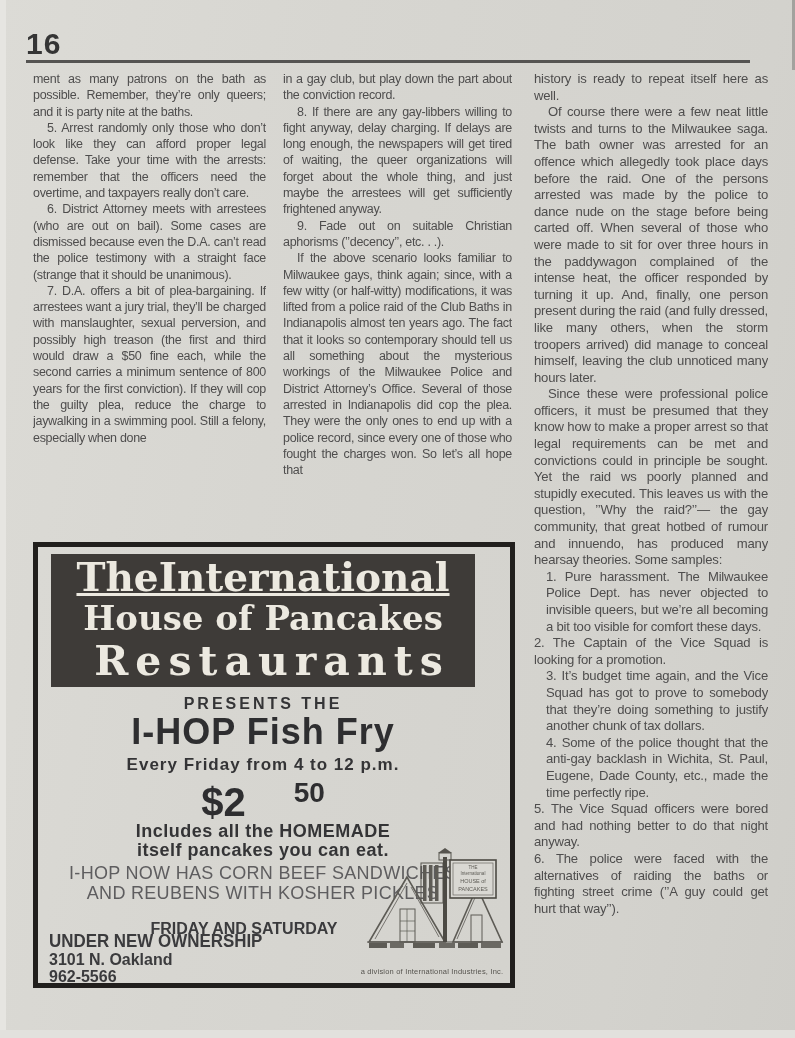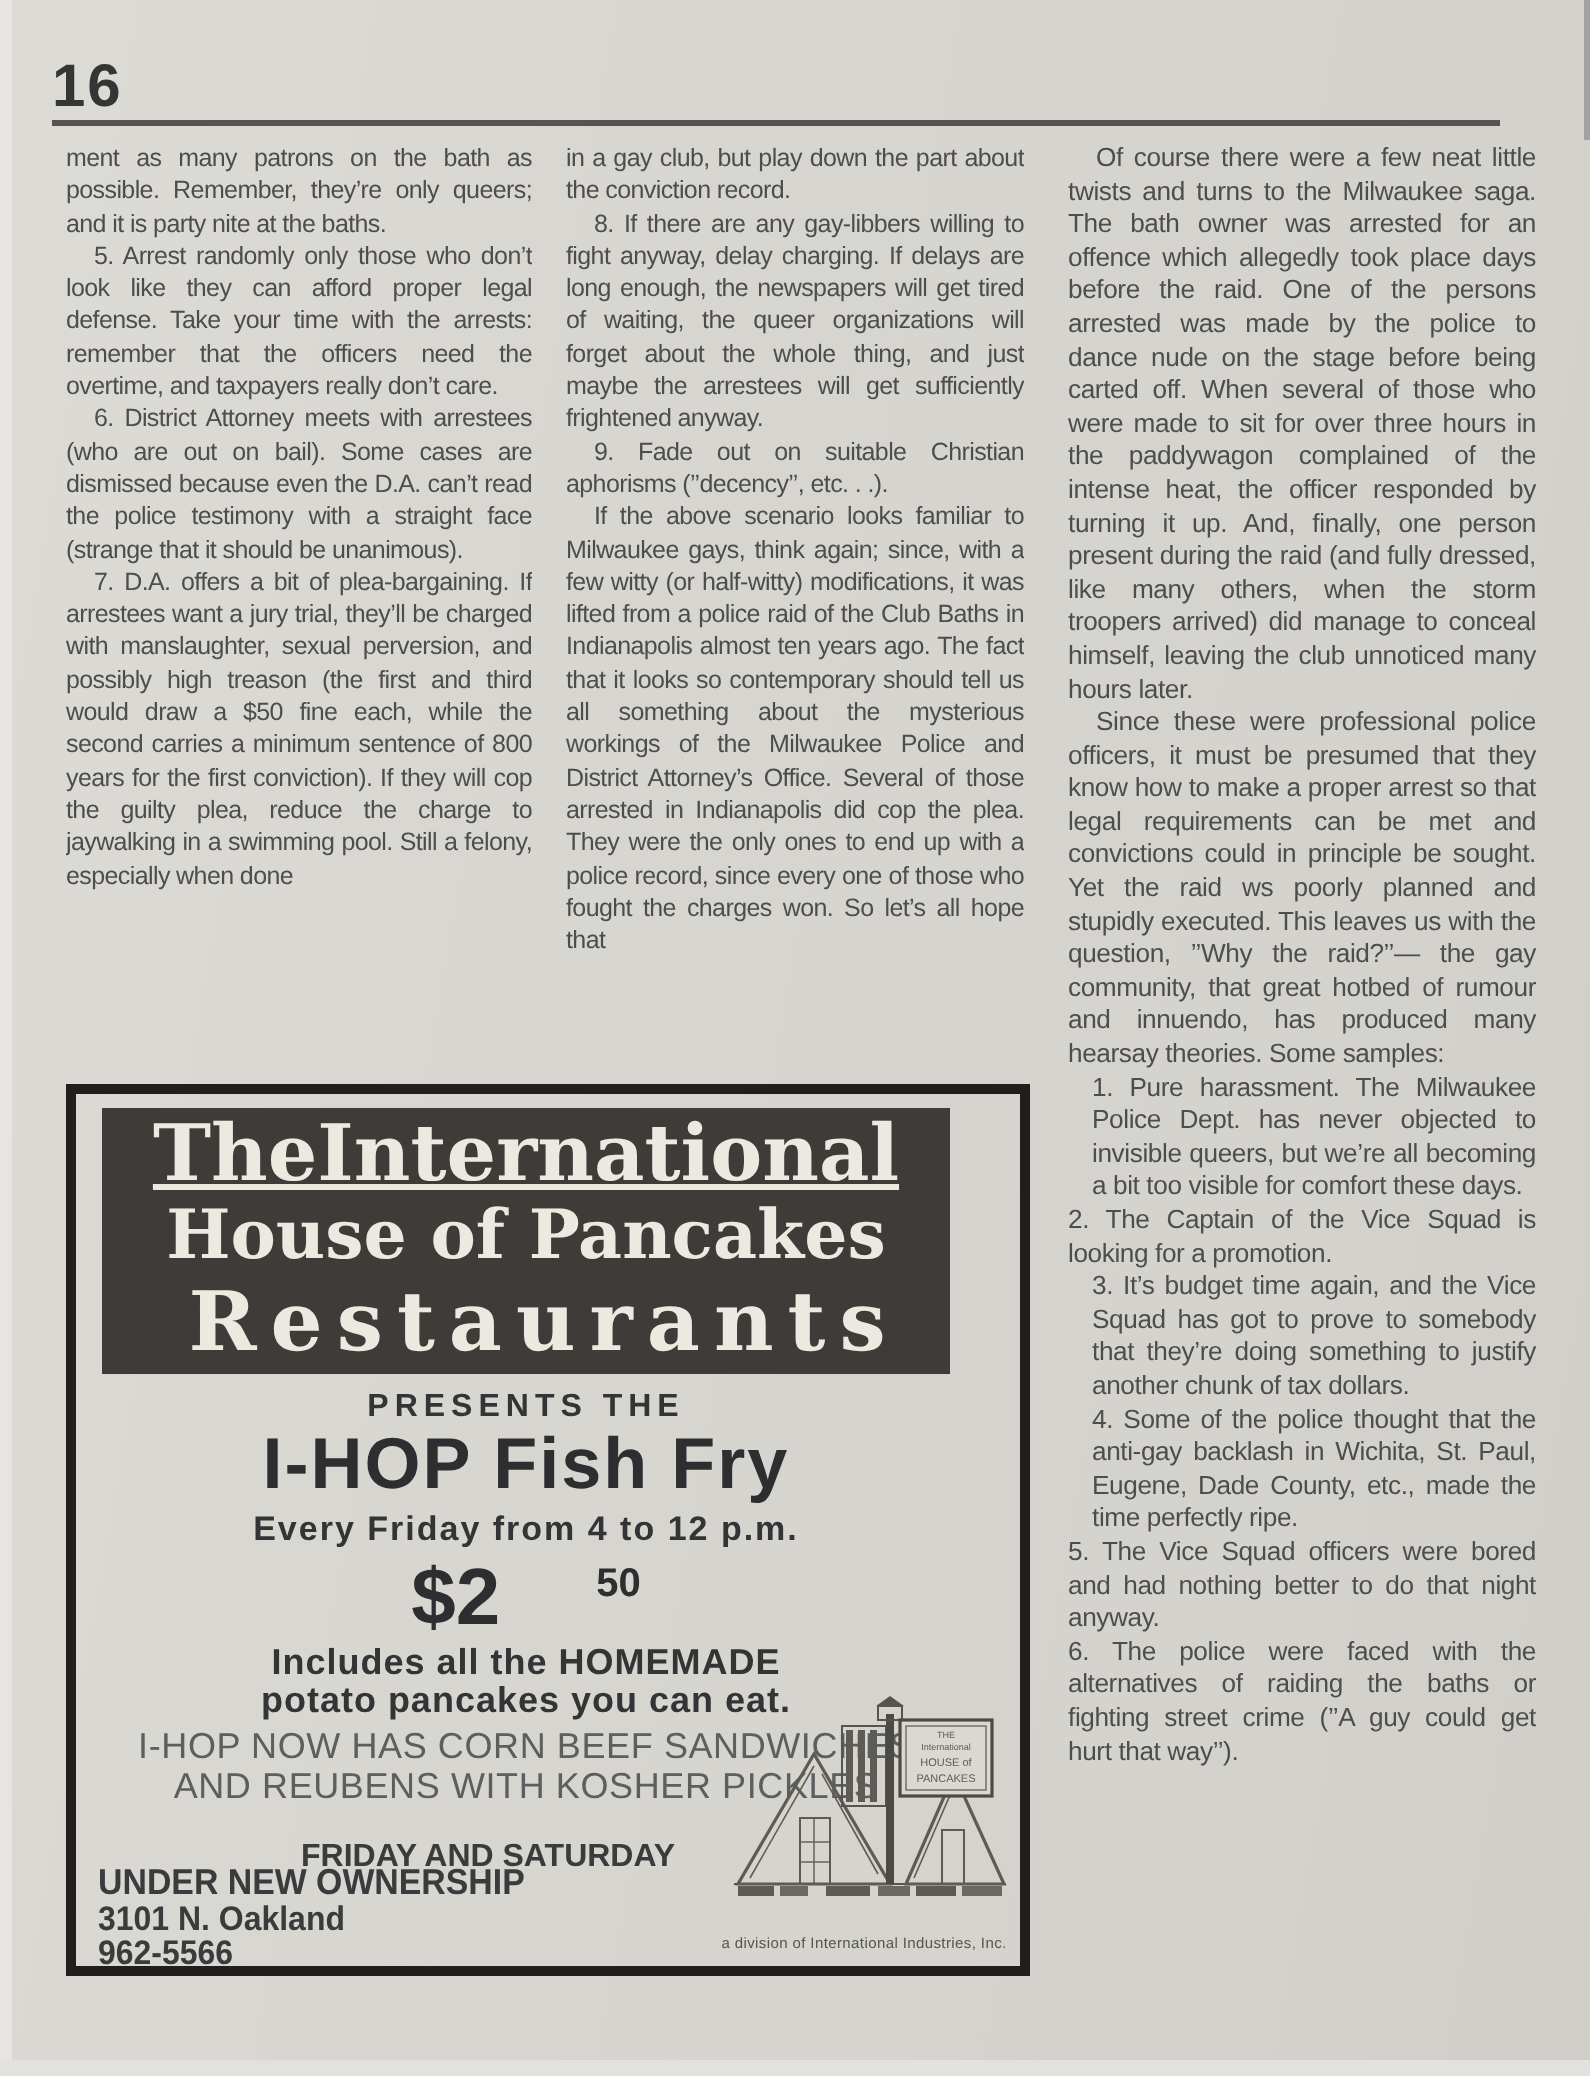--- a/index.html
+++ b/index.html
@@ -38,21 +38,21 @@
     font-family:"DejaVu Serif",serif;font-weight:bold;overflow:hidden;
   }
   .logo-l1{font-size:39px;line-height:44px;margin-top:1px;letter-spacing:0px;text-decoration:underline;}
   .logo-l2{font-size:34px;line-height:39px;}
   .logo-l3{font-size:41px;line-height:46px;letter-spacing:7px;margin-left:18px;}
   .adc{position:absolute;left:0;right:22px;text-align:center;color:#343436;}
   .presents{top:148px;font-size:16px;font-weight:bold;letter-spacing:3px;}
   .headline{top:164px;font-size:36px;font-weight:bold;letter-spacing:1px;color:#2e2e30;}
   .schedule{top:208px;font-size:17px;font-weight:bold;letter-spacing:1px;}
   .price{top:230px;font-size:40px;font-weight:bold;color:#2e2e30;}
-  .price sup{font-size:20px;vertical-align:14px;letter-spacing:0;margin-left:48px;}
+  .price sup{font-size:28px;vertical-align:14px;letter-spacing:0;margin-left:48px;}
   .includes1{top:274px;font-size:18px;font-weight:bold;letter-spacing:0.5px;}
   .includes2{top:293px;font-size:18px;font-weight:bold;letter-spacing:0.5px;}
   .news1{top:316px;font-size:18px;color:#5e5d5f;letter-spacing:0.3px;}
   .news2{top:336px;font-size:18px;color:#5e5d5f;letter-spacing:0.3px;}
   .hours1{top:357px;right:60px;font-size:16px;font-weight:bold;letter-spacing:0px;color:#3b3b3d;}
   .hours2{top:373px;right:60px;font-size:16px;font-weight:bold;letter-spacing:0px;color:#3b3b3d;}
   .owner{
     position:absolute;left:11px;top:385px;font-weight:bold;color:#3b3b3d;
     transform:scaleX(0.94);transform-origin:left top;
   }
@@ -84,20 +84,21 @@
   </div>
 
   <div class="col col2">
     <p>in a gay club, but play down the part about the conviction record.</p>
     <p class="ind">8. If there are any gay-libbers willing to fight anyway, delay charging. If delays are long enough, the newspapers will get tired of waiting, the queer organizations will forget about the whole thing, and just maybe the arrestees will get sufficiently frightened anyway.</p>
     <p class="ind">9. Fade out on suitable Christian aphorisms (’’decency’’, etc. . .).</p>
     <p class="ind">If the above scenario looks familiar to Milwaukee gays, think again; since, with a few witty (or half-witty) modifications, it was lifted from a police raid of the Club Baths in Indianapolis almost ten years ago. The fact that it looks so contemporary should tell us all something about the mysterious workings of the Milwaukee Police and District Attorney’s Office. Several of those arrested in Indianapolis did cop the plea. They were the only ones to end up with a police record, since every one of those who fought the charges won. So let’s all hope that</p>
   </div>
 
   <div class="col col3">
+    <p>history is ready to repeat itself here as well.</p>
     <p class="ind">Of course there were a few neat little twists and turns to the Milwaukee saga. The bath owner was arrested for an offence which allegedly took place days before the raid. One of the persons arrested was made by the police to dance nude on the stage before being carted off. When several of those who were made to sit for over three hours in the paddywagon complained of the intense heat, the officer responded by turning it up. And, finally, one person present during the raid (and fully dressed, like many others, when the storm troopers arrived) did manage to conceal himself, leaving the club unnoticed many hours later.</p>
     <p class="ind">Since these were professional police officers, it must be presumed that they know how to make a proper arrest so that legal requirements can be met and convictions could in principle be sought. Yet the raid ws poorly planned and stupidly executed. This leaves us with the question, ’’Why the raid?’’— the gay community, that great hotbed of rumour and innuendo, has produced many hearsay theories. Some samples:</p>
     <p class="list">1. Pure harassment. The Milwaukee Police Dept. has never objected to invisible queers, but we’re all becoming a bit too visible for comfort these days.</p>
     <p>2. The Captain of the Vice Squad is looking for a promotion.</p>
     <p class="list">3. It’s budget time again, and the Vice Squad has got to prove to somebody that they’re doing something to justify another chunk of tax dollars.</p>
     <p class="list">4. Some of the police thought that the anti-gay backlash in Wichita, St. Paul, Eugene, Dade County, etc., made the time perfectly ripe.</p>
     <p>5. The Vice Squad officers were bored and had nothing better to do that night anyway.</p>
     <p>6. The police were faced with the alternatives of raiding the baths or fighting street crime (’’A guy could get hurt that way’’).</p>
   </div>
 
@@ -107,21 +108,21 @@
         <div class="logo-l1">TheInternational</div>
         <div class="logo-l2">House of Pancakes</div>
         <div class="logo-l3">Restaurants</div>
       </div>
 
       <div class="adc headline">I-HOP Fish Fry</div>
       <div class="adc presents">PRESENTS THE</div>
       <div class="adc schedule">Every Friday from 4 to 12 p.m.</div>
       <div class="adc price"><span>$2</span><sup>50</sup></div>
       <div class="adc includes1">Includes all the HOMEMADE</div>
-      <div class="adc includes2">potato pancakes you can eat.</div>
+      <div class="adc includes2">itself pancakes you can eat.</div>
       <div class="adc news1">I-HOP NOW HAS CORN BEEF SANDWICHES</div>
       <div class="adc news2">AND REUBENS WITH KOSHER PICKLES</div>
       <div class="adc hours2">FRIDAY AND SATURDAY</div>
 
       <div class="owner">
         <div class="owner-l1">UNDER NEW OWNERSHIP</div>
         <div class="owner-l2">3101 N. Oakland</div>
         <div class="owner-l3">962-5566</div>
       </div>
 

